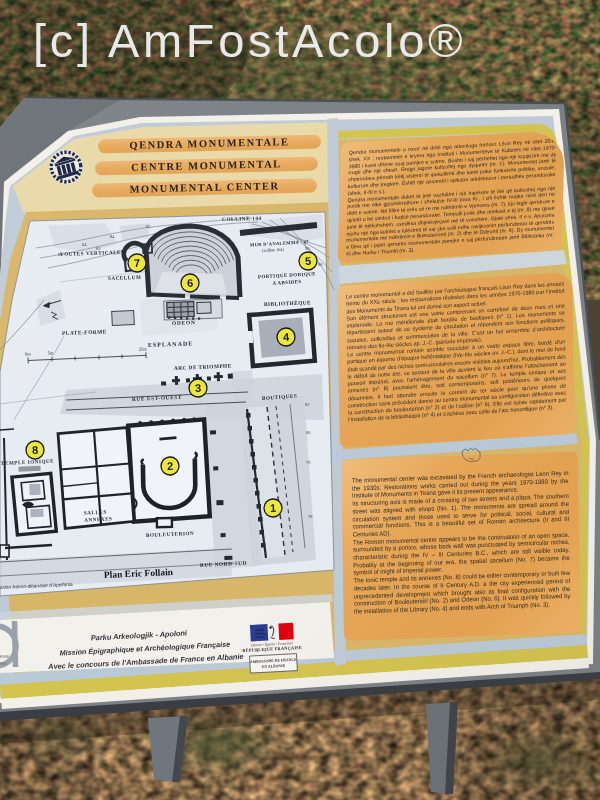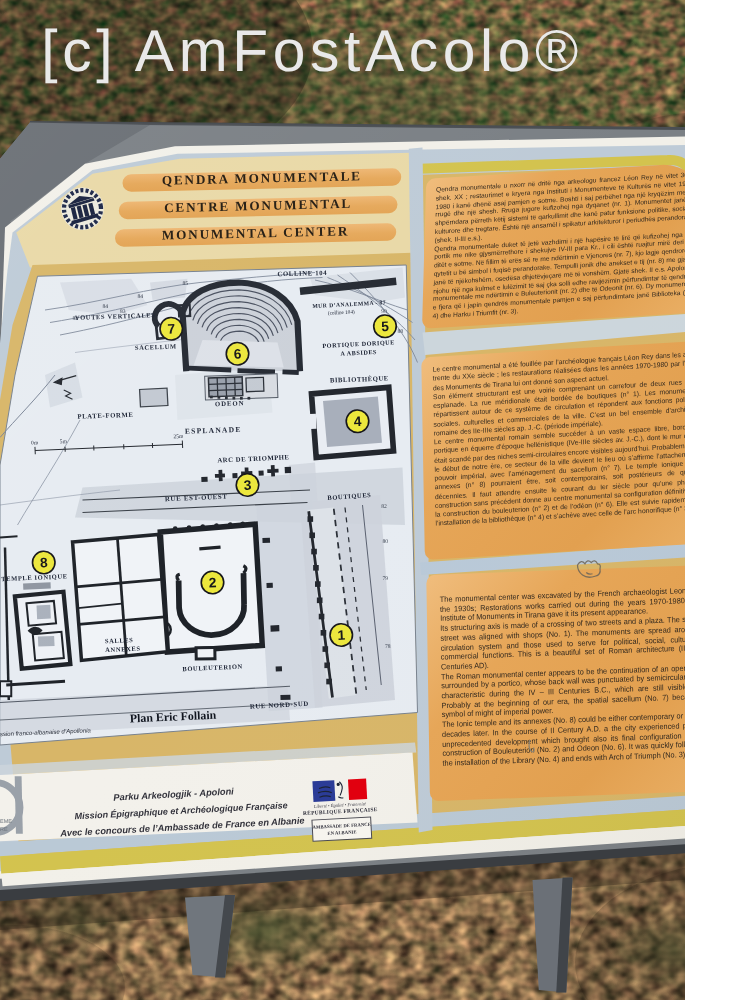--- a/index.html
+++ b/index.html
@@ -1,16 +1,16 @@
 <!DOCTYPE html>
 <html><head>
 <meta charset="utf-8">
 <style>
   html,body{margin:0;padding:0;}
-  #stage{position:relative;width:548px;height:800px;overflow:hidden;background:#4d4335;font-family:"Liberation Sans",sans-serif;}
+  #stage{position:relative;width:600px;height:800px;overflow:hidden;background:#4d4335;font-family:"Liberation Sans",sans-serif;}
   .abs{position:absolute;}
   #watermark{position:absolute;left:33px;top:13px;font-size:47px;color:#e9e9e9;letter-spacing:3.7px;}
   .banner{position:absolute;height:14px;border-radius:7px;background:linear-gradient(180deg,#eeb876 0%,#e6aa5e 55%,#e3a557 100%);text-align:center;color:#2a2218;font-family:"Liberation Serif",serif;font-weight:bold;}
   .banner span{display:block;font-size:10.5px;letter-spacing:1.5px;line-height:14px;transform-origin:center;}
   .obox{position:absolute;transform-origin:0 0;background:linear-gradient(135deg,#f0bd7d 0%,#e6a658 30%,#e2a050 70%,#eab066 100%);border-radius:7px;color:#2f2822;overflow:hidden;}
   .obox .txt{font-size:6px;line-height:8.3px;text-align:justify;color:#33291f;}
   .obox p{margin:0 0 0 0;}
 </style>
 </head>
 <body>

